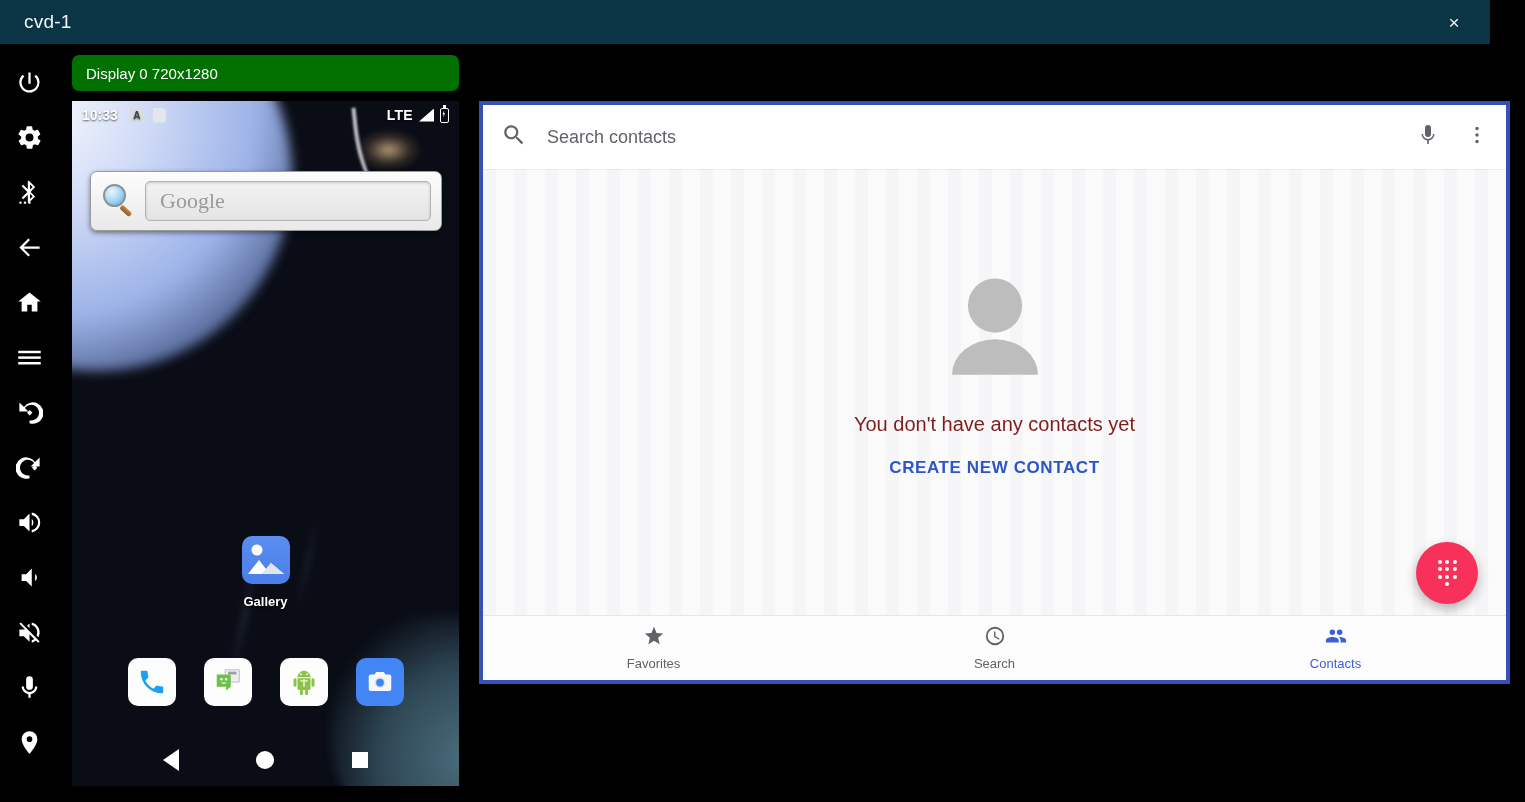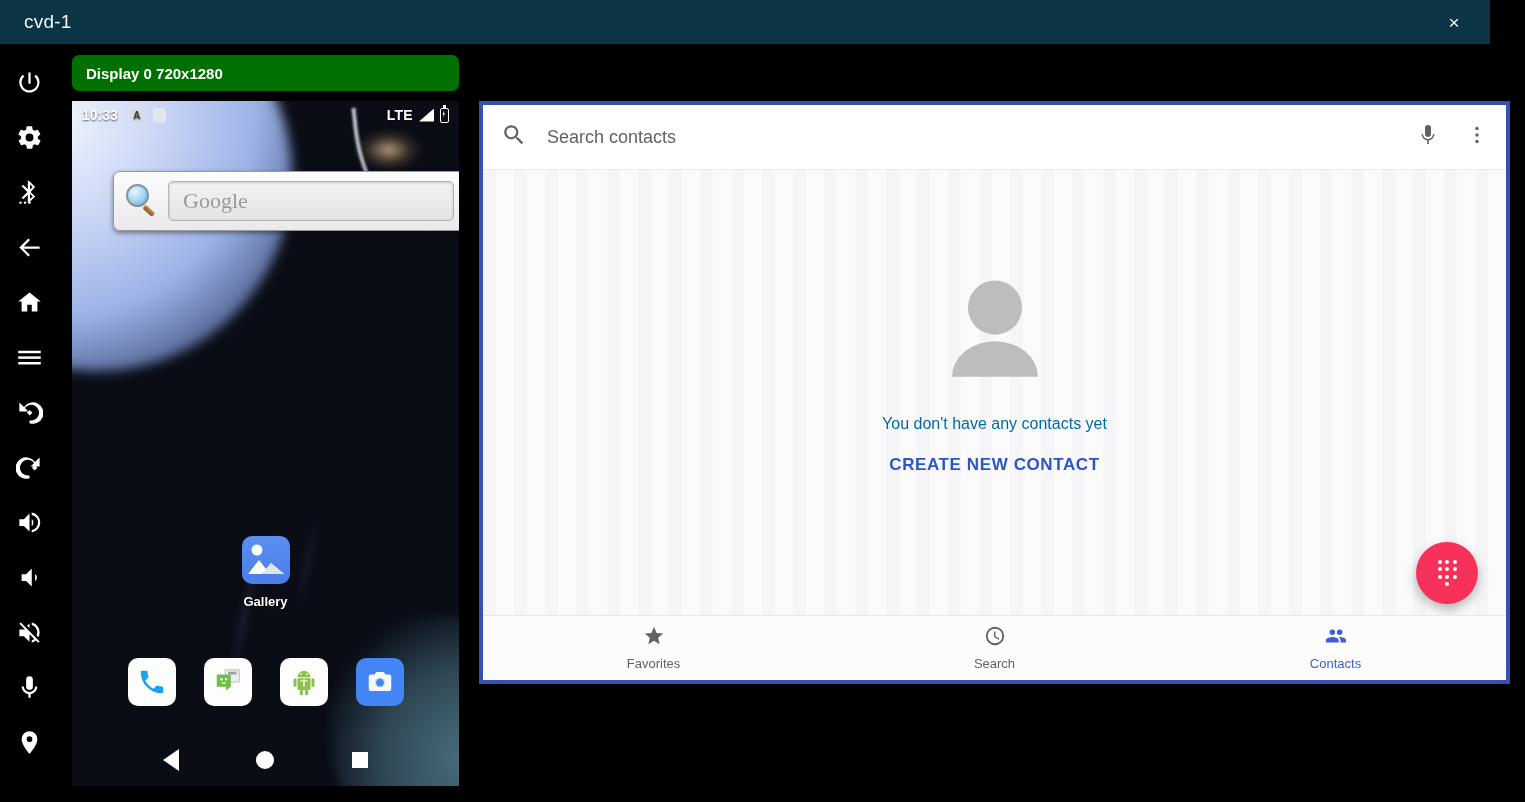--- a/index.html
+++ b/index.html
@@ -43,21 +43,21 @@
 
   
   .panel { position: absolute; }
   .panel-header {
     background: #007000; color: #fff;
     border-radius: 7px;
     font-size: 15px;
     display: flex; align-items: center;
     padding-left: 14px;
   }
-  #panel0 { left: 72px; top: 55px; width: 387px; font-weight: bold; }
+  #panel0 { left: 72px; top: 55px; width: 387px; }
   #panel0 .panel-header { width: 387px; height: 36px; }
   #panel1 { left: 479px; top: 55px; width: 1031px; }
   #panel1 .panel-header { width: 1031px; height: 36px; }
 
   
   .phone {
     position: absolute; left: 72px; top: 101px;
     width: 387px; height: 685px;
     overflow: hidden;
     background: #0b0e18;
@@ -133,21 +133,21 @@
     width: 3px; height: 7px; background: #fff;
     clip-path: polygon(60% 0, 10% 55%, 45% 55%, 25% 100%, 95% 40%, 55% 40%);
   }
 
   .gsearch {
     position: absolute; left: 18px; top: 70px; width: 352px; height: 60px;
     background: linear-gradient(#fdfdfd, #e9e9e9);
     border: 1px solid #9a9a9a;
     border-radius: 7px;
     box-shadow: 0 2px 5px rgba(0,0,0,.45), inset 0 1px 0 #fff;
-    display: flex; align-items: center; padding: 0 10px; margin-left: 23px;
+    display: flex; align-items: center; padding: 0 10px;
   }
   .gsearch-field {
     margin-left: 8px; flex: 1; height: 40px;
     background: linear-gradient(#f3f3f3, #e4e4e4);
     border: 1px solid #b4b4b4; border-radius: 5px;
     box-shadow: inset 0 1px 3px rgba(0,0,0,.18);
     display: flex; align-items: center; padding-left: 14px;
   }
   .gsearch-text {
     color: #9a9a9a; font-size: 22px;
@@ -223,21 +223,21 @@
   .search-placeholder { margin-left: 20px; color: #5f6368; font-size: 18px; }
   .search-actions { margin-left: auto; display: flex; align-items: center; gap: 26px; }
   .search-actions svg { fill: #5f6368; cursor: pointer; }
 
   .empty-state {
     position: relative; flex: 1;
     display: flex; flex-direction: column; align-items: center; justify-content: center;
     padding-bottom: 30px;
   }
   .empty-avatar { margin-bottom: 30px; }
-  .empty-text { color: #0369a1; font-size: 16px; margin-bottom: 22px; }
+  .empty-text { color: #7f1d1d; font-size: 20px; margin-bottom: 22px; }
   .empty-action {
     color: #2a56c6; font-size: 17px; font-weight: bold; letter-spacing: .6px; cursor: pointer;
   }
 
   .fab {
     position: absolute; right: 28px; bottom: 76px;
     width: 62px; height: 62px; border-radius: 50%;
     background: #f8315b;
     box-shadow: 0 5px 12px rgba(0,0,0,.28);
     display: flex; align-items: center; justify-content: center; cursor: pointer;

